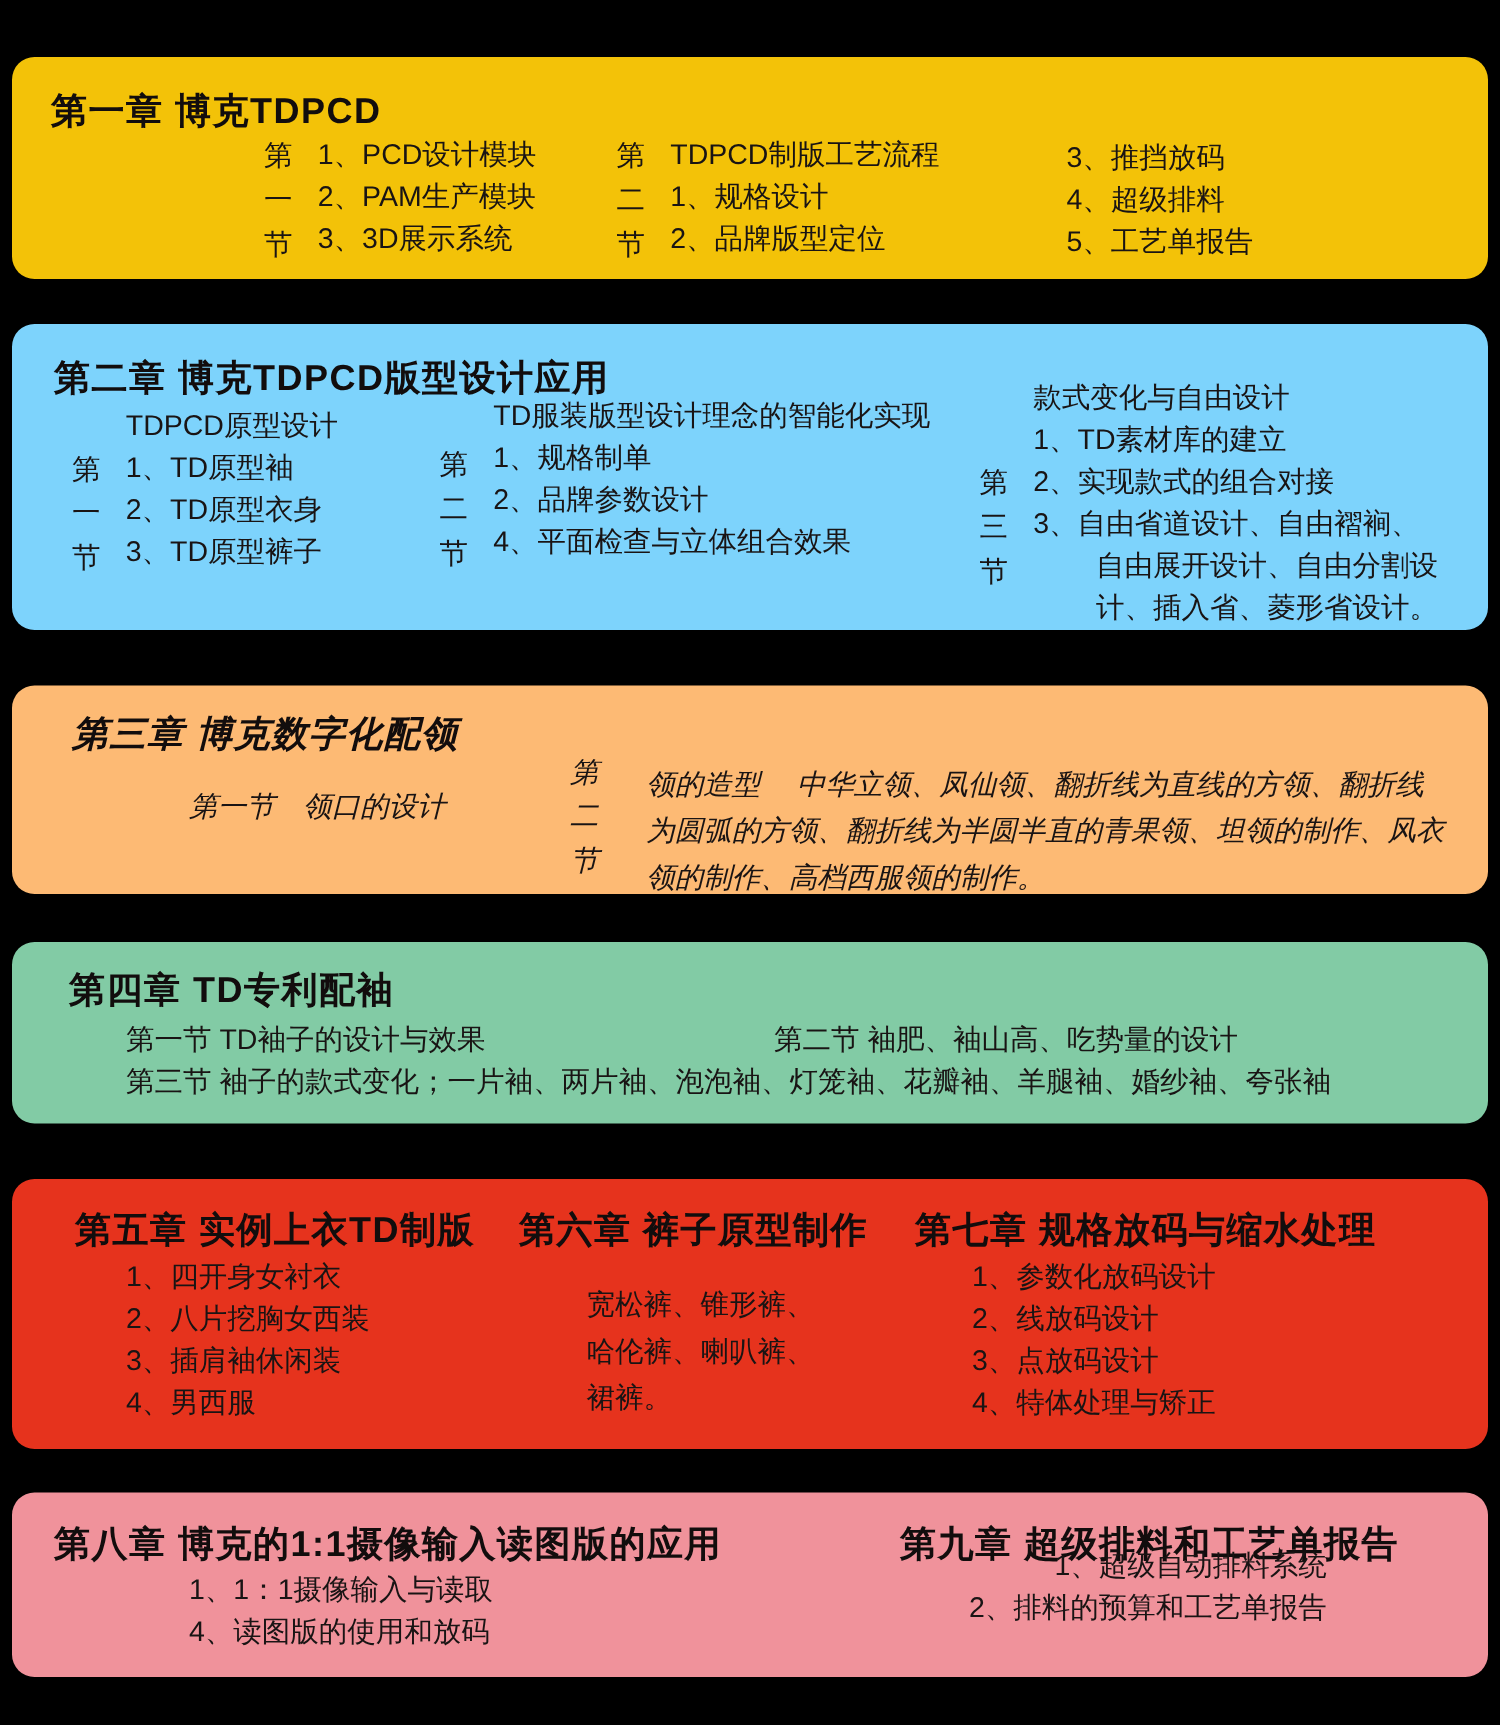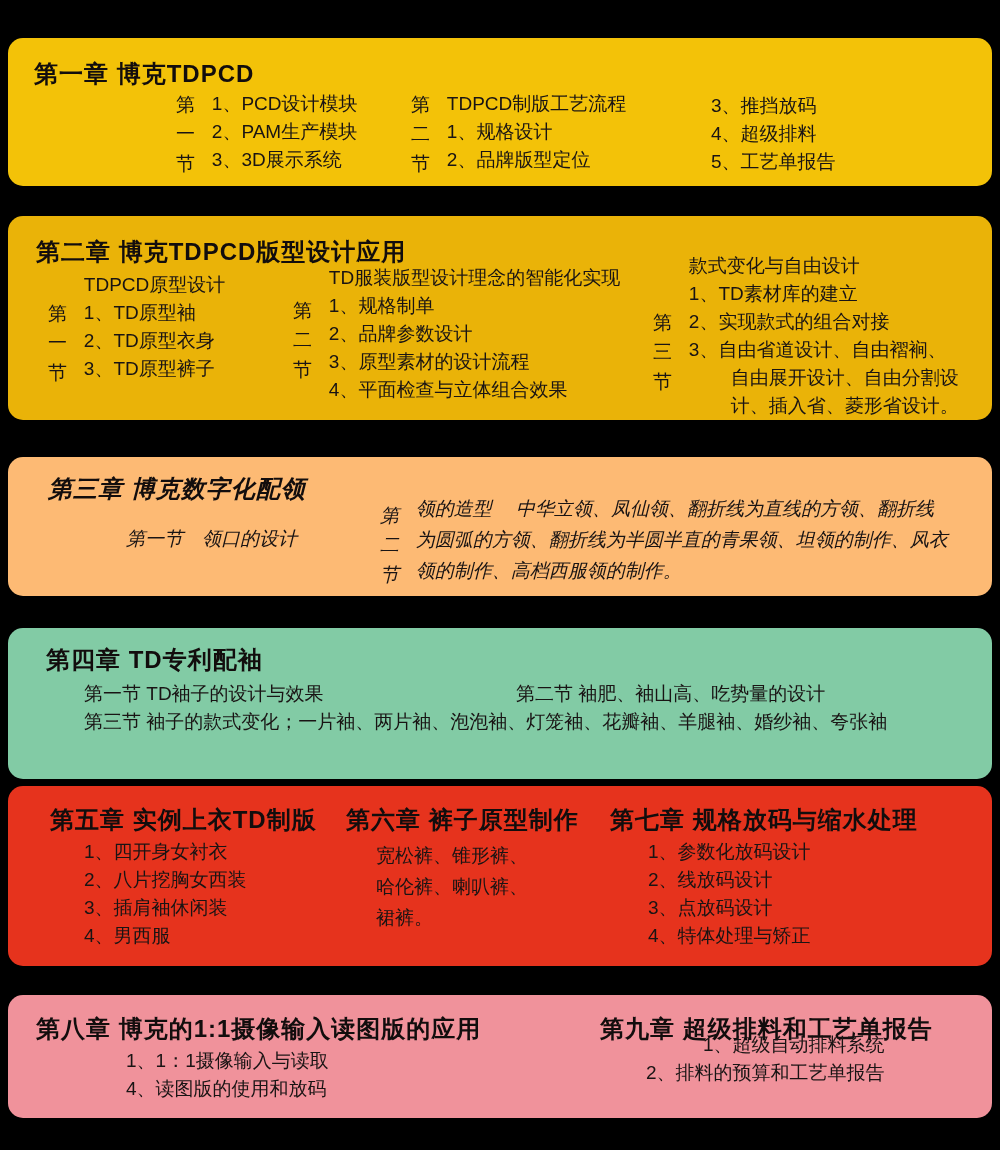--- a/index.html
+++ b/index.html
@@ -38,21 +38,21 @@
     list-style:none;margin:0;padding:0;
     font-size:19px;line-height:28px;
     white-space:nowrap;
   }
   .items.wrap{white-space:normal;}
   .items.wrap li{padding-left:2.2em;text-indent:-2.2em;}
   .subhead{
     font-size:19px;line-height:28px;white-space:nowrap;
   }
   .para{
-    margin:0;font-size:19px;line-height:31px;
+    margin:15px;font-size:19px;line-height:31px;
   }
   .inline-line{
     position:absolute;font-size:19px;line-height:28px;white-space:nowrap;
   }
 </style>
 </head>
 <body>
 
 <div class="canvas" style="background: rgb(0, 0, 0);">
 
@@ -81,21 +81,21 @@
 
     <div class="col" style="left:703px;top:54px;">
       <ul class="items">
         <li>3、推挡放码</li>
         <li>4、超级排料</li>
         <li>5、工艺单报告</li>
       </ul>
     </div>
   </section>
 
-  <section class="block" style="top: 216px; height: 204px; background: #eab308;">
+  <section class="block" style="top: 216px; height: 204px; background: #7dd3fc;">
     <h2 class="title" style="left:28px;top:20px;">第二章 博克TDPCD版型设计应用</h2>
 
     <div class="col" style="left:40px;top:55px;">
       <div class="vlabel" style="margin-top:28px;">第一节</div>
       <div>
         <div class="subhead">TDPCD原型设计</div>
         <ul class="items">
           <li>1、TD原型袖</li>
           <li>2、TD原型衣身</li>
           <li>3、TD原型裤子</li>
@@ -103,21 +103,20 @@
       </div>
     </div>
 
     <div class="col" style="left:285px;top:48px;">
       <div class="vlabel" style="margin-top:32px;">第二节</div>
       <div>
         <div class="subhead">TD服装版型设计理念的智能化实现</div>
         <ul class="items">
           <li>1、规格制单</li>
           <li>2、品牌参数设计</li>
-          <li>3、原型素材的设计流程</li>
           <li>4、平面检查与立体组合效果</li>
         </ul>
       </div>
     </div>
 
     <div class="col" style="left:645px;top:36px;">
       <div class="vlabel" style="margin-top:56px;">第三节</div>
       <div style="width:272px;">
         <div class="subhead">款式变化与自由设计</div>
         <ul class="items wrap">
@@ -133,21 +132,21 @@
     <h2 class="title" style="left:40px;top:16px;">第三章 博克数字化配领</h2>
 
     <div class="inline-line" style="left:118px;top:68px;text-align:center;">第一节　领口的设计</div>
 
     <div class="col" style="left:372px;top:36px;">
       <div class="vlabel" style="margin-top:8px;">第二节</div>
       <p class="para" style="width:534px;">领的造型　 中华立领、凤仙领、翻折线为直线的方领、翻折线为圆弧的方领、翻折线为半圆半直的青果领、坦领的制作、风衣领的制作、高档西服领的制作。</p>
     </div>
   </section>
 
-  <section class="block" style="top: 628px; height: 151px; background: rgb(130, 203, 165);">
+  <section class="block" style="top: 628px; height: 121px; background: rgb(130, 203, 165);">
     <h2 class="title" style="left:38px;top:16px;">第四章 TD专利配袖</h2>
     <div class="inline-line" style="left:76px;top:52px;">第一节 TD袖子的设计与效果</div>
     <div class="inline-line" style="left:508px;top:52px;">第二节 袖肥、袖山高、吃势量的设计</div>
     <div class="inline-line" style="left:76px;top:80px;">第三节 袖子的款式变化；一片袖、两片袖、泡泡袖、灯笼袖、花瓣袖、羊腿袖、婚纱袖、夸张袖</div>
   </section>
 
   <section class="block" style="top: 786px; height: 180px; background: rgb(230, 51, 29);">
     <h2 class="title" style="left:42px;top:18px;">第五章 实例上衣TD制版</h2>
     <ul class="items" style="position:absolute;left:76px;top:52px;">
       <li>1、四开身女衬衣</li>

